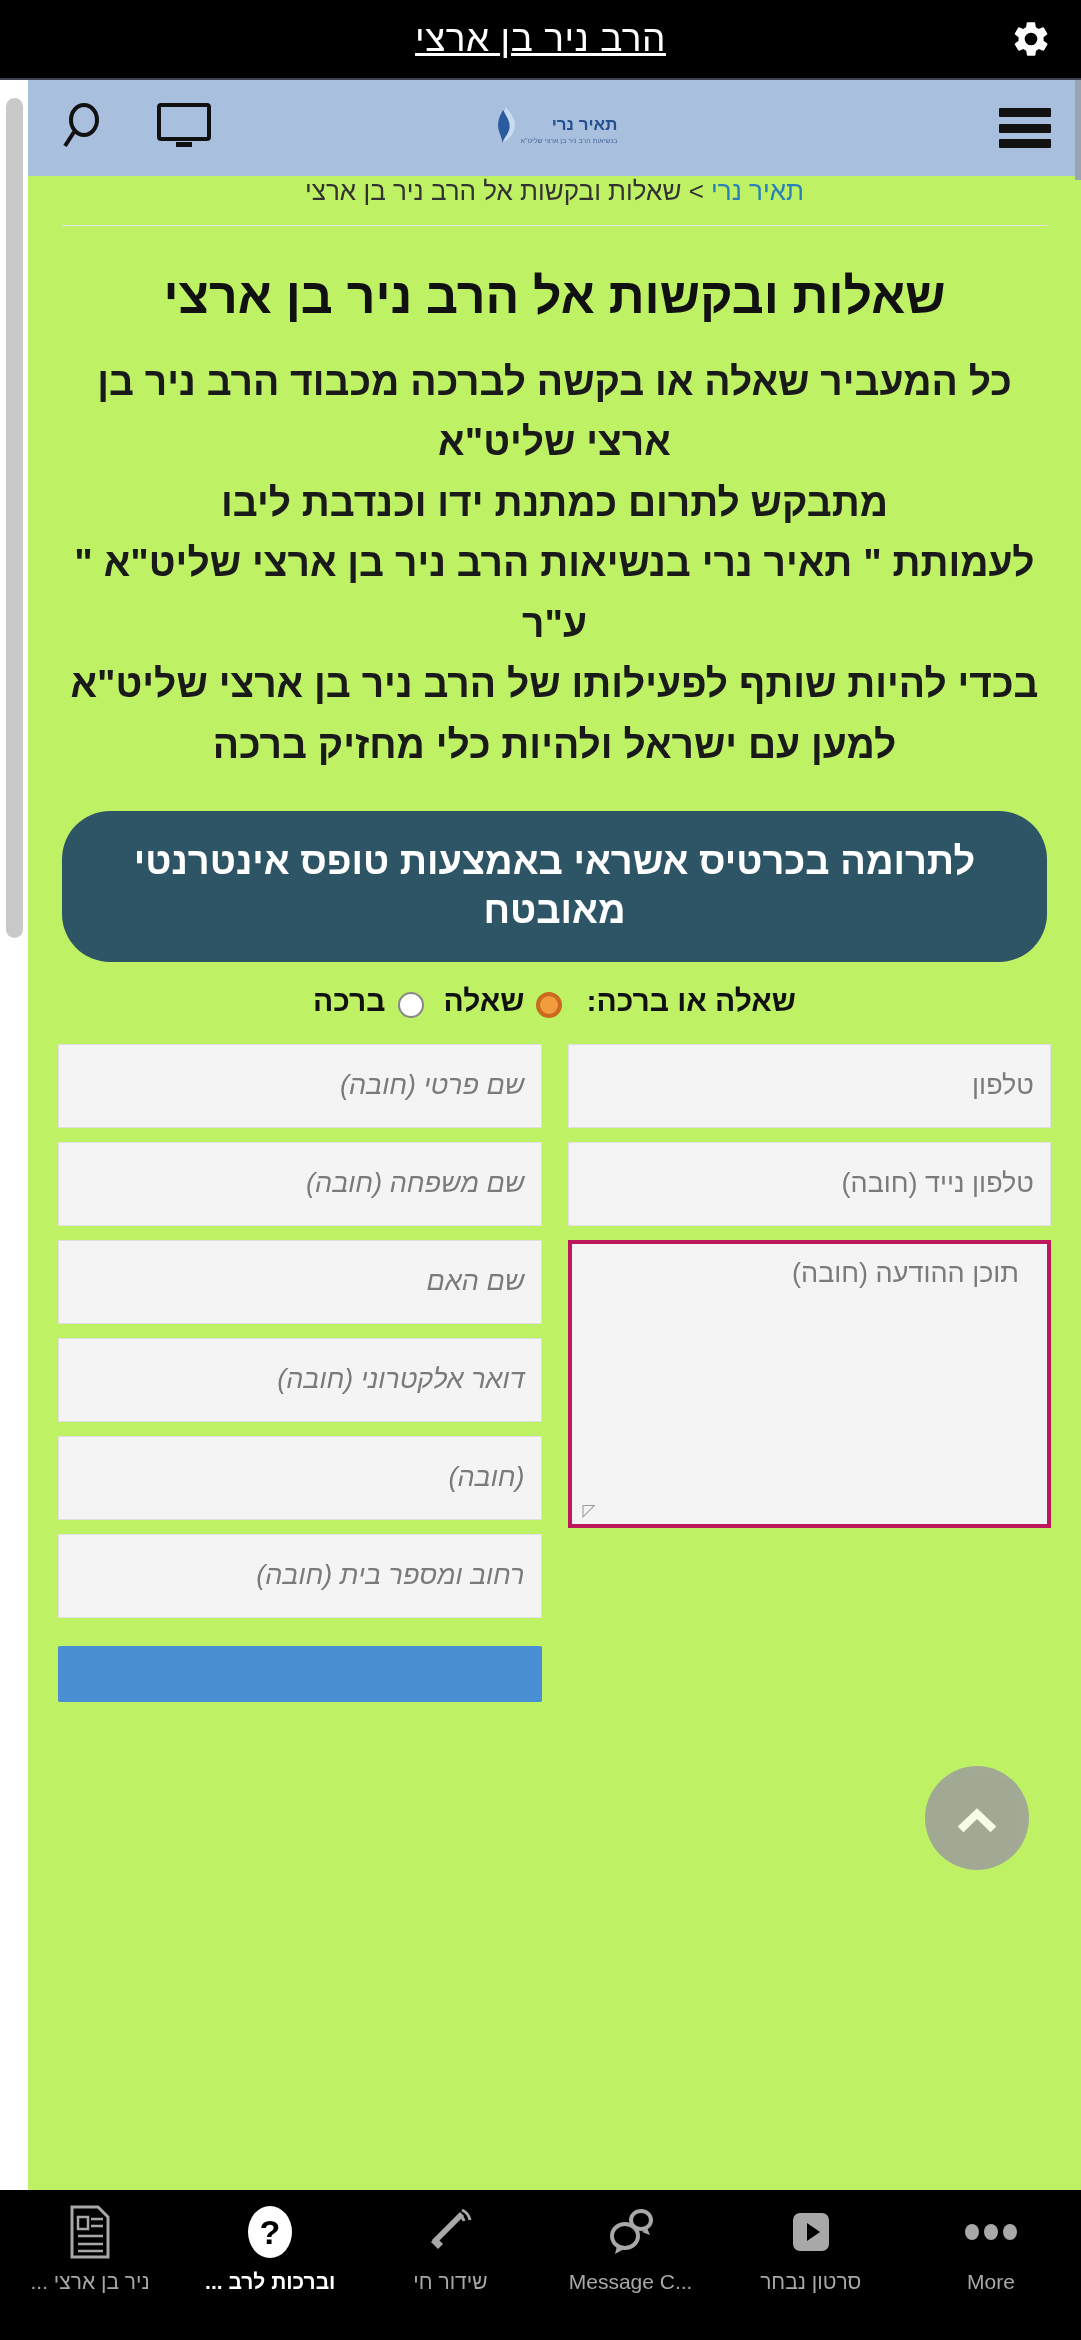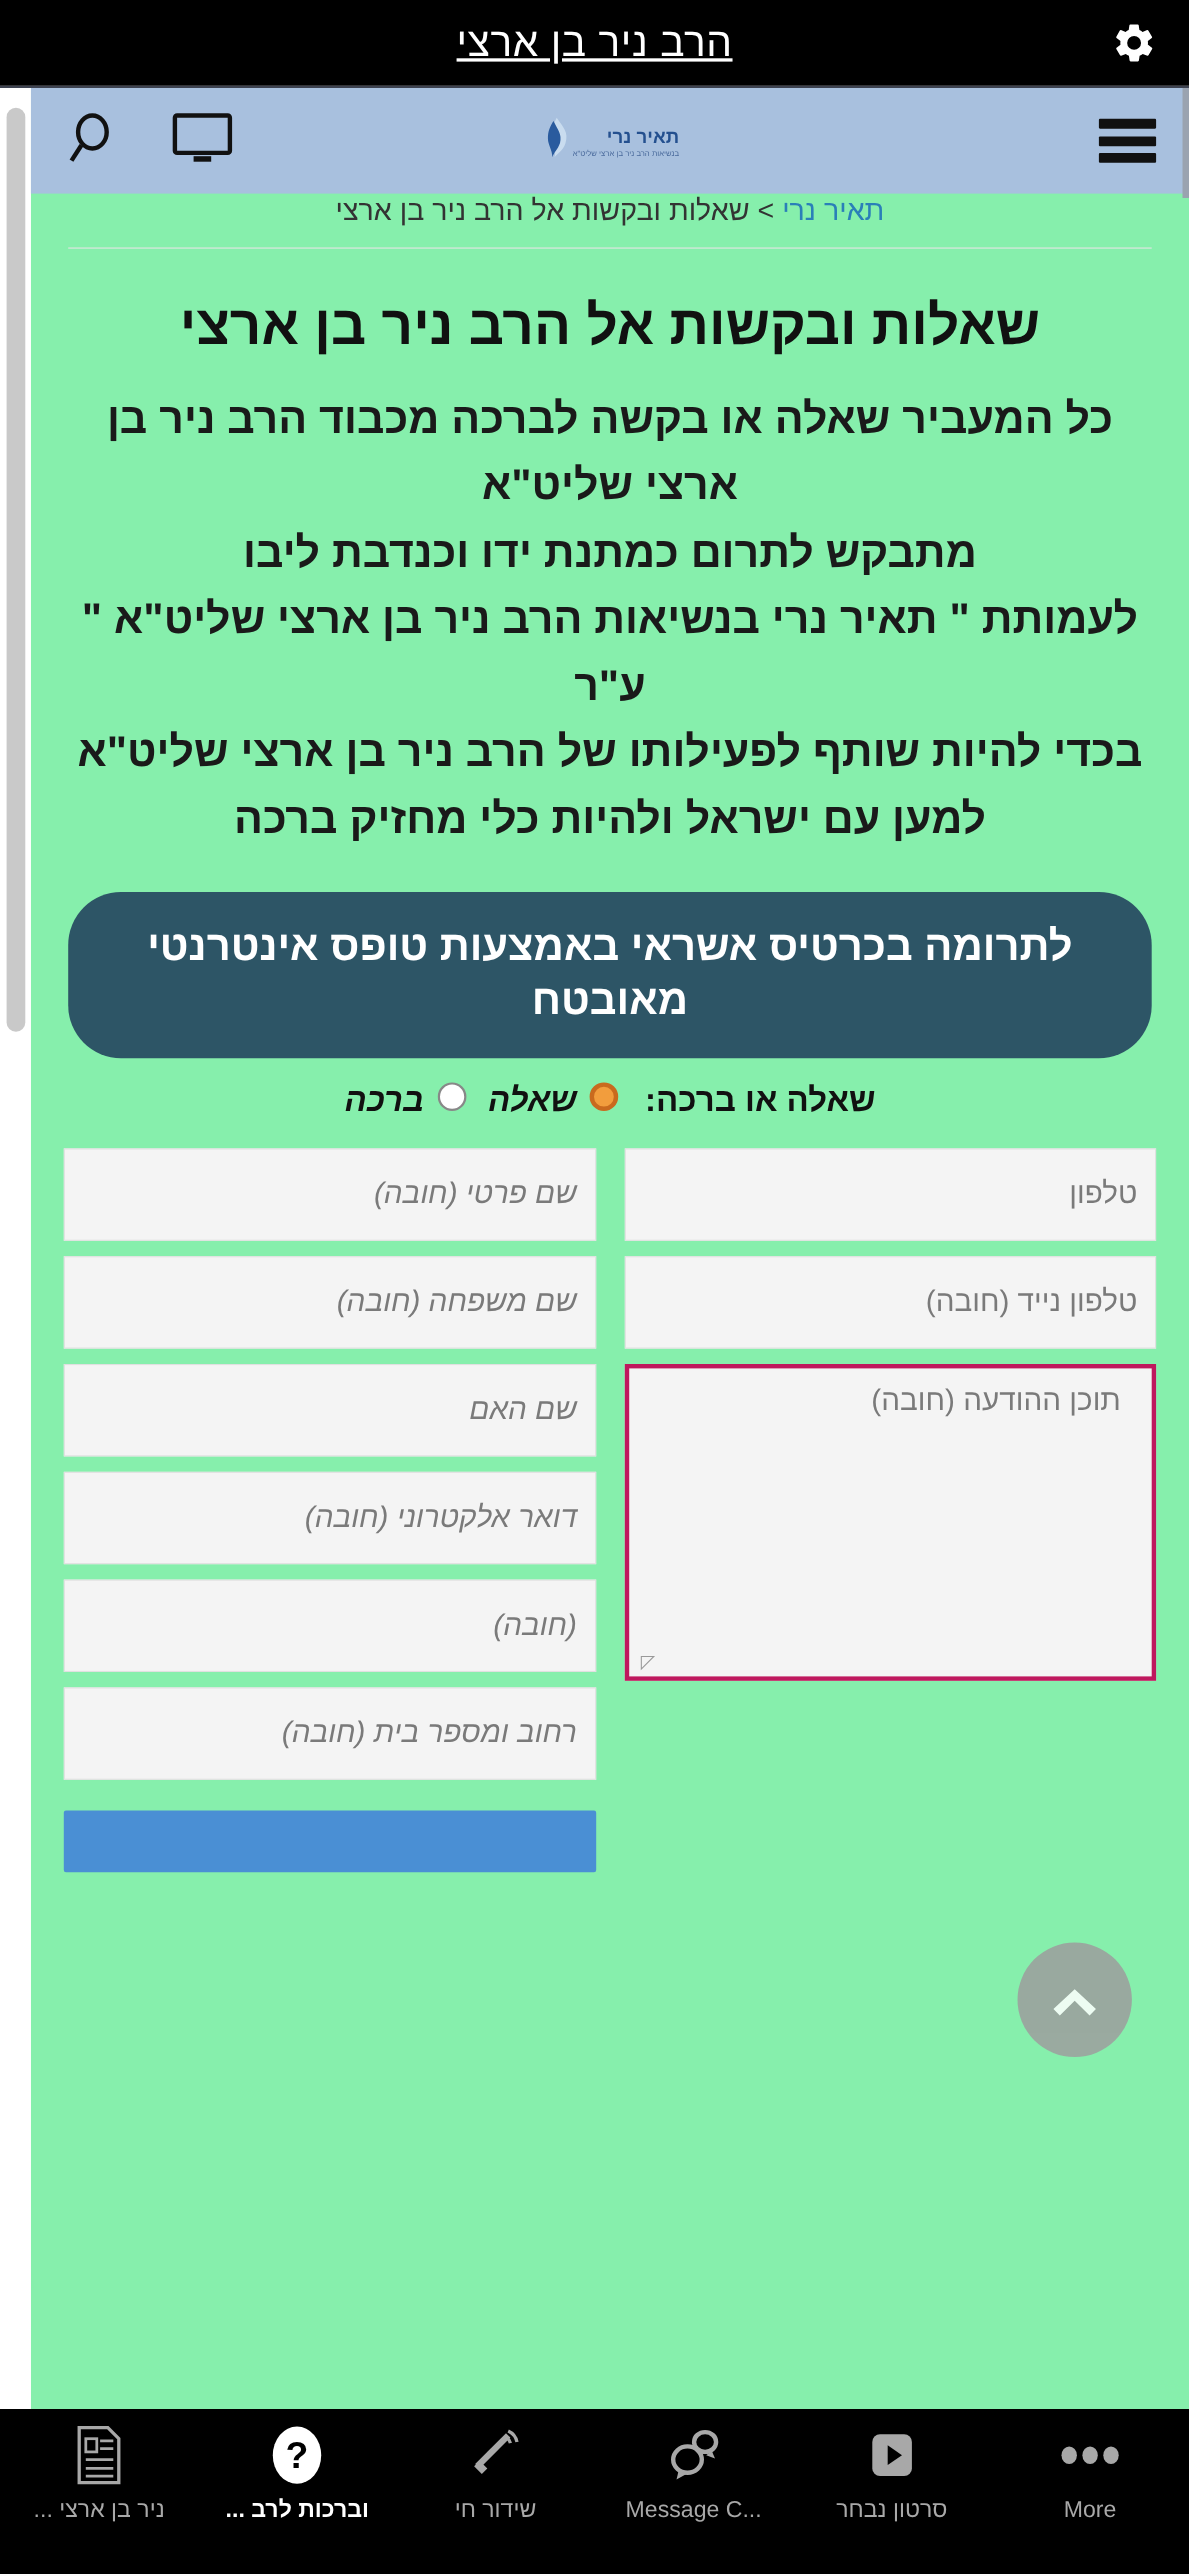--- a/index.html
+++ b/index.html
@@ -85,21 +85,21 @@
     background: #9aa3b0;
     z-index: 30;
   }
 
   .site {
     position: absolute;
     left: 28px;
     right: 0;
     top: 0;
     bottom: 0;
-    background: #86efac;
+    background: #bef264;
     direction: rtl;
   }
 
   
   .site-header {
     height: 96px;
     background: #a8c0de;
     display: flex;
     align-items: center;
     padding: 0 30px;
@@ -212,21 +212,21 @@
     display: flex;
     align-items: center;
     justify-content: center;
     gap: 20px;
     direction: rtl;
     font-size: 30px;
     font-weight: 700;
     color: #111111;
   }
   .radio-label-main { margin-left: 4px; }
-  .radio-opt { display: flex; align-items: flex-start; gap: 12px; font-style: italic; }
+  .radio-opt { display: flex; align-items: flex-end; gap: 12px; }
   .radio {
     width: 26px; height: 26px;
     border-radius: 50%;
     border: 2px solid #888;
     background: #ffffff;
     box-sizing: border-box;
     display:inline-block;
   }
   .radio.checked {
     border: 4px solid #c96a1e;

